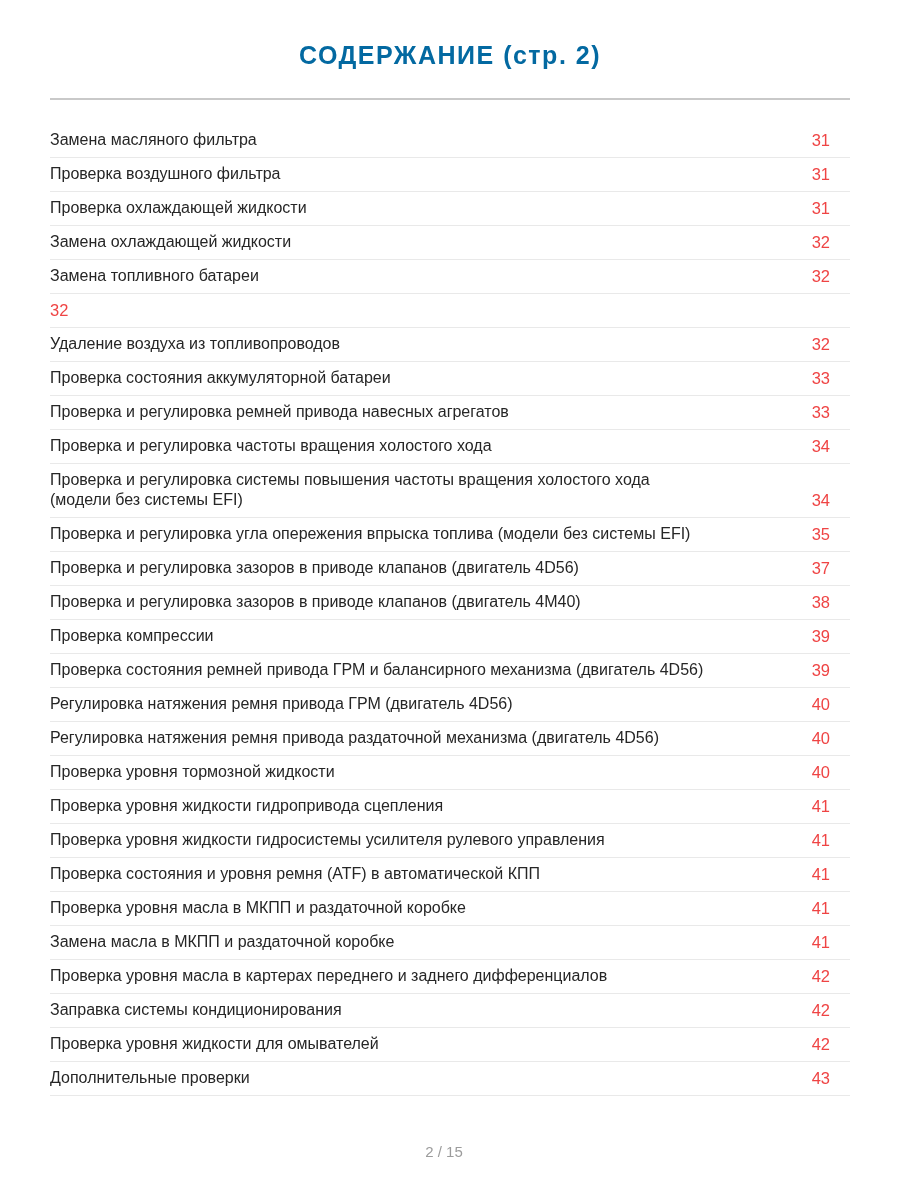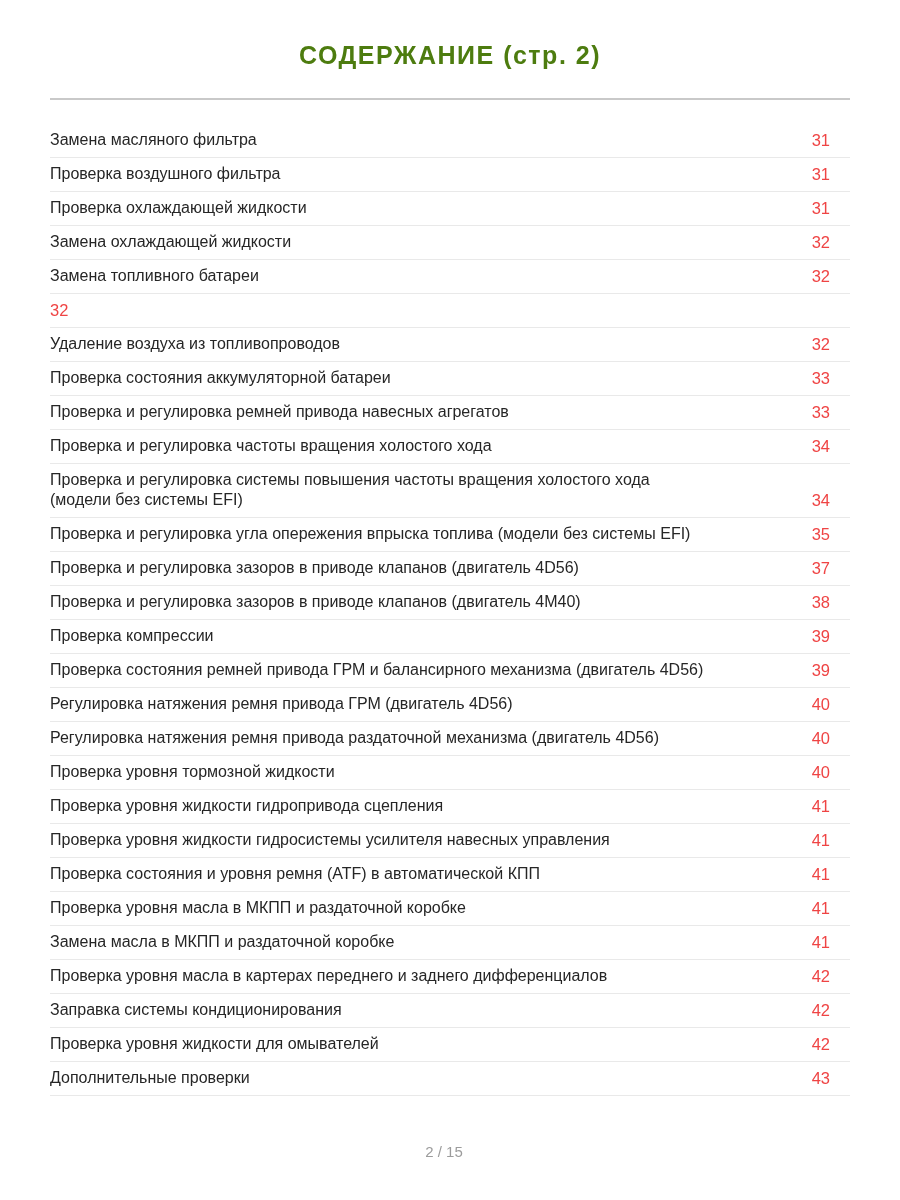--- a/index.html
+++ b/index.html
@@ -15,21 +15,21 @@
     font-family: "Liberation Sans", sans-serif;
     overflow: hidden;
   }
   .page-title {
     padding-top: 41px;
     text-align: center;
     font-size: 25px;
     line-height: 28px;
     font-weight: 700;
     letter-spacing: 1.5px;
-    color: #4d7c0f;
+    color: #0369a1;
   }
   .title-divider {
     margin: 29px 50px 0 50px;
     border: none;
     border-top: 2px solid #c9c9c9;
     height: 0;
   }
   .toc {
     margin: 24px 50px 0 50px;
   }
@@ -166,21 +166,21 @@
       <div class="toc-label">Проверка уровня тормозной жидкости</div>
       <div class="toc-page">40</div>
     </div>
 
     <div class="toc-row">
       <div class="toc-label">Проверка уровня жидкости гидропривода сцепления</div>
       <div class="toc-page">41</div>
     </div>
 
     <div class="toc-row">
-      <div class="toc-label">Проверка уровня жидкости гидросистемы усилителя навесных управления</div>
+      <div class="toc-label">Проверка уровня жидкости гидросистемы усилителя рулевого управления</div>
       <div class="toc-page">41</div>
     </div>
 
     <div class="toc-row">
       <div class="toc-label">Проверка состояния и уровня ремня (ATF) в автоматической КПП</div>
       <div class="toc-page">41</div>
     </div>
 
     <div class="toc-row">
       <div class="toc-label">Проверка уровня масла в МКПП и раздаточной коробке</div>

